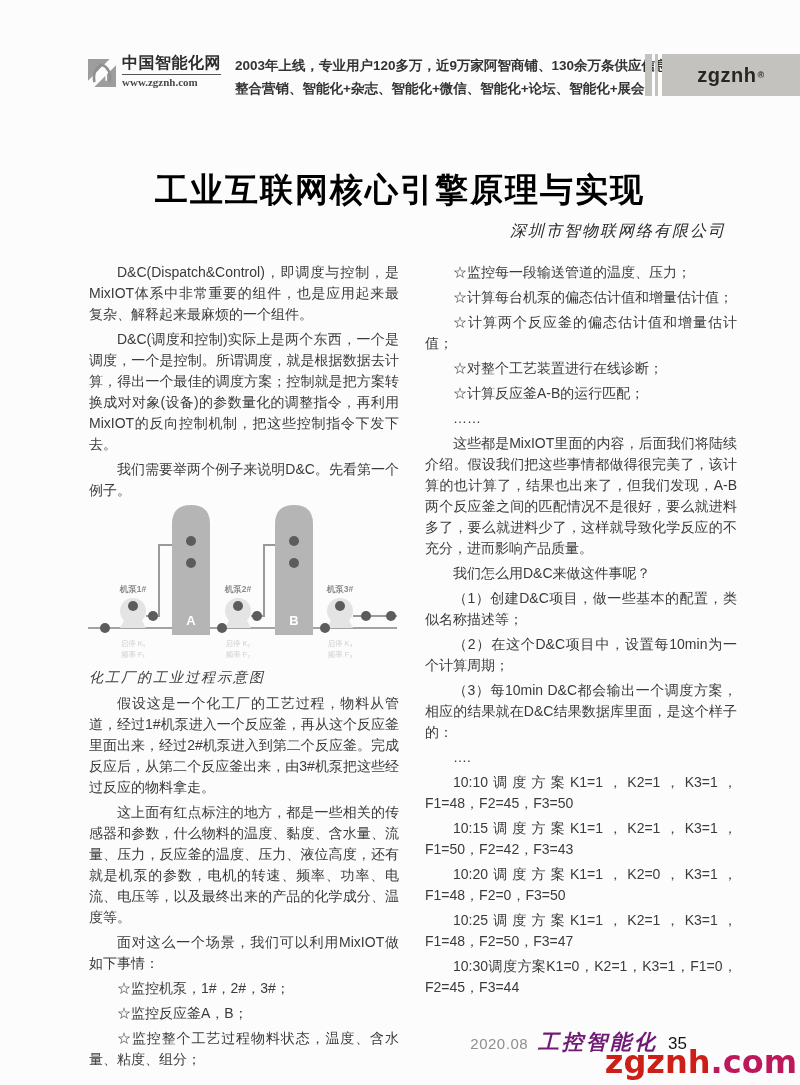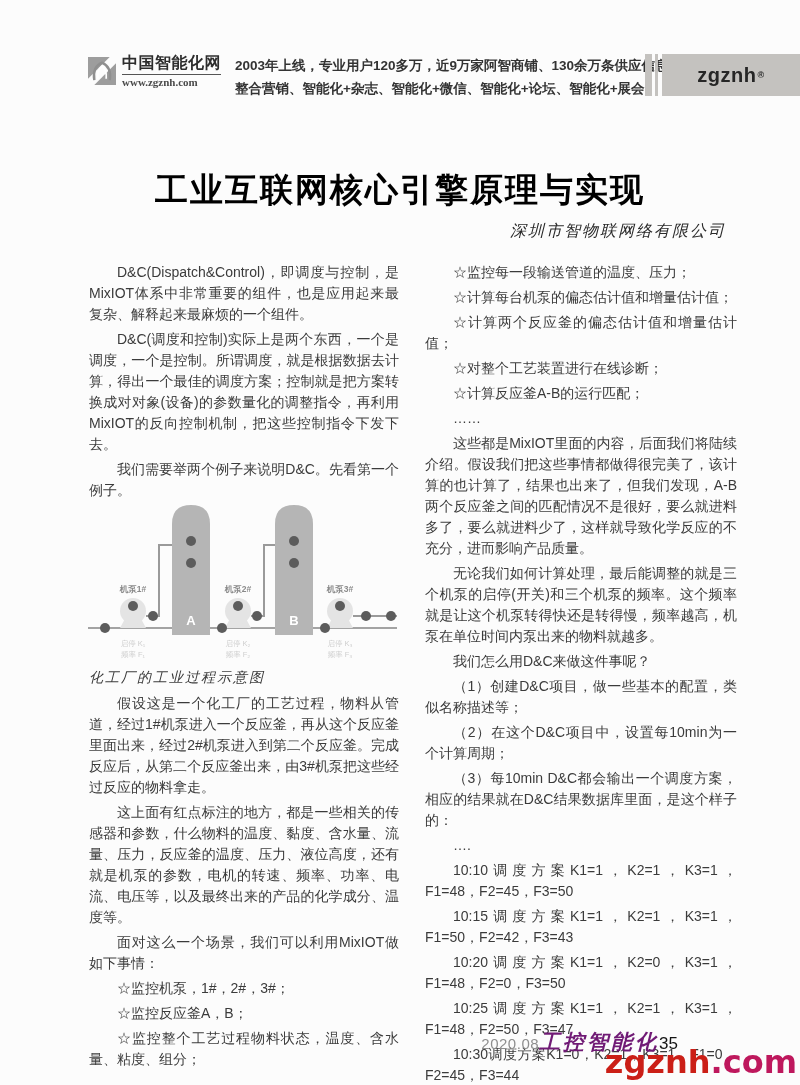--- a/index.html
+++ b/index.html
@@ -1,21 +1,21 @@
 <!DOCTYPE html>
 <html><head>
 <meta charset="utf-8">
 <style>
   html,body{margin:0;padding:0;background:#e8e8e8;}
   .page{position:relative;width:800px;height:1085px;background:#fcfcfc;margin:0 auto;overflow:hidden;
         font-family:"Liberation Sans",sans-serif;color:#3b3b3b;}
 
   
   .header{position:absolute;top:54px;left:88px;display:flex;align-items:flex-start;}
-  .logo{display:flex;gap:6px;align-items:center;}
+  .logo{display:flex;gap:6px;align-items:flex-end;}
   .logo-icon{width:28px;height:30px;flex:0 0 auto;}
   .logo-text{display:flex;flex-direction:column;}
   .logo-name{font-weight:bold;font-size:16px;color:#2d2d2d;letter-spacing:0.5px;line-height:18px;}
   .logo-url{font-family:"Liberation Serif",serif;font-weight:bold;font-size:11px;color:#4a4a4a;
             border-top:1.5px solid #555;margin-top:2px;padding-top:1px;line-height:12px;}
   .tagline{margin-left:14px;font-weight:bold;font-size:13.5px;color:#333;line-height:23px;max-width:470px;}
   .badge{position:absolute;top:54px;right:0;height:42px;display:flex;}
   .badge-bar{width:7px;background:#c4c2bf;margin-right:3px;}
   .badge-line{width:3px;background:#c4c2bf;margin-right:4px;}
   .badge-box{width:138px;background:#c4c2bf;display:flex;align-items:center;justify-content:center;
@@ -34,21 +34,21 @@
   .col-right{left:421px;width:320px;}
   .col p{margin:4px;text-indent:2em;font-size:14px;line-height:21px;text-align:justify;color:#3b3b3b;}
 
   
   .figure{margin:3px 0 2px;}
   .figure svg{display:block;width:315px;height:158px;}
   .caption{text-align:center;text-indent:0 !important;font-family:"Liberation Serif",serif;font-style:italic;
            font-size:15px;color:#383838;letter-spacing:2px;line-height:22px !important;margin-bottom:3px !important;}
 
   
-  .footer-row{position:absolute;top:1028px;right:122px;display:flex;align-items:baseline;gap:0;}
+  .footer-row{position:absolute;top:1028px;right:113px;display:flex;align-items:baseline;gap:10px;}
   .footer-issue{font-size:15px;color:#8f8f8f;letter-spacing:0.5px;}
   .footer-brand{font-family:"DejaVu Serif",serif;font-style:italic;font-weight:bold;font-size:21px;
                 color:#701a75;letter-spacing:3px;}
   .footer-page{font-size:17px;color:#141414;}
   .watermark{position:absolute;right:3px;bottom:4px;font-weight:bold;font-size:32px;
              font-family:"DejaVu Sans",sans-serif;letter-spacing:0;}
   .wm-brand{color:#cb1f17;}
   .wm-suffix{color:#be185d;}
 </style>
 </head>
@@ -166,21 +166,20 @@
   </div>
 
   <div class="col col-right">
     <p>☆监控每一段输送管道的温度、压力；</p>
     <p>☆计算每台机泵的偏态估计值和增量估计值；</p>
     <p>☆计算两个反应釜的偏态估计值和增量估计值；</p>
     <p>☆对整个工艺装置进行在线诊断；</p>
     <p>☆计算反应釜A-B的运行匹配；</p>
     <p>……</p>
     <p>这些都是MixIOT里面的内容，后面我们将陆续介绍。假设我们把这些事情都做得很完美了，该计算的也计算了，结果也出来了，但我们发现，A-B两个反应釜之间的匹配情况不是很好，要么就进料多了，要么就进料少了，这样就导致化学反应的不充分，进而影响产品质量。</p>
-    <p>无论我们如何计算处理，最后能调整的就是三个机泵的启停(开关)和三个机泵的频率。这个频率就是让这个机泵转得快还是转得慢，频率越高，机泵在单位时间内泵出来的物料就越多。</p>
     <p>我们怎么用D&amp;C来做这件事呢？</p>
     <p>（1）创建D&amp;C项目，做一些基本的配置，类似名称描述等；</p>
     <p>（2）在这个D&amp;C项目中，设置每10min为一个计算周期；</p>
     <p>（3）每10min D&amp;C都会输出一个调度方案，相应的结果就在D&amp;C结果数据库里面，是这个样子的：</p>
     <p>….</p>
     <p>10:10调度方案K1=1，K2=1，K3=1，F1=48，F2=45，F3=50</p>
     <p>10:15调度方案K1=1，K2=1，K3=1，F1=50，F2=42，F3=43</p>
     <p>10:20调度方案K1=1，K2=0，K3=1，F1=48，F2=0，F3=50</p>
     <p>10:25调度方案K1=1，K2=1，K3=1，F1=48，F2=50，F3=47</p>
     <p>10:30调度方案K1=0，K2=1，K3=1，F1=0，F2=45，F3=44</p>

